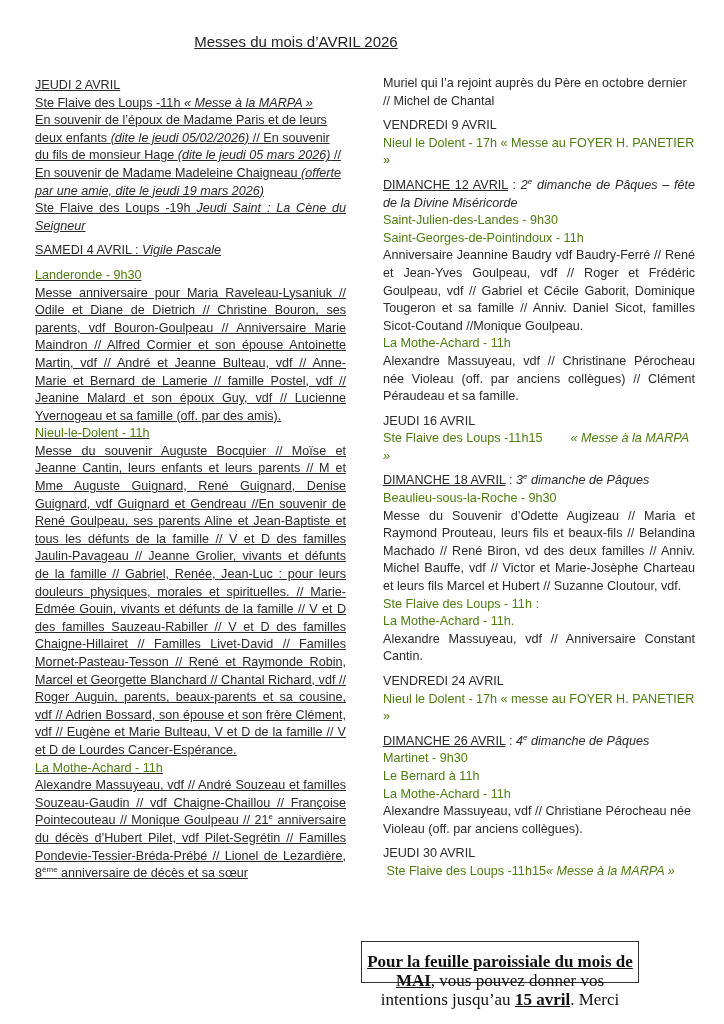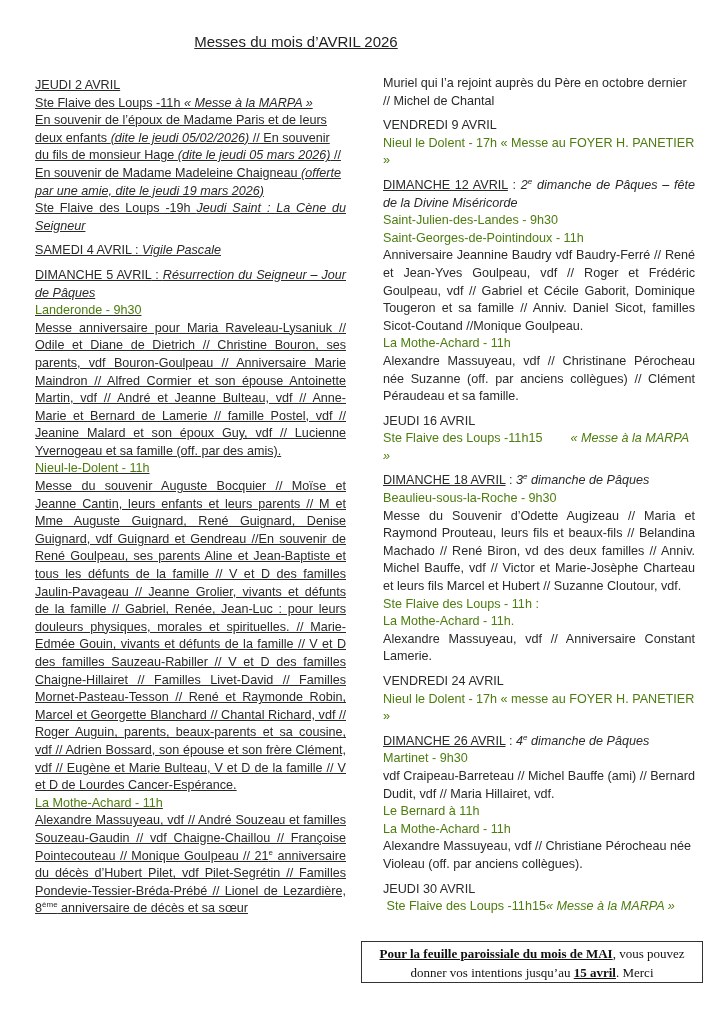--- a/index.html
+++ b/index.html
@@ -9,24 +9,24 @@
          font-size:15px;text-decoration:underline;color:#222;}
   .col{position:absolute;top:77px;font-size:12.6px;line-height:17.6px;}
   .col.left{left:35px;width:311px;text-decoration:underline;}
   .col.right{left:383px;width:312px;top:75px;}
   .block{margin-bottom:7px;}
   .line{display:block;}
   .j{text-align:justify;text-align-last:left;}
   .day-u{text-decoration:underline;}
   .it{font-style:italic;}
   .place{color:#4d7c0f;}
-  .box{position:absolute;left:361px;top:941px;width:342px;height:42px;
+  .box{position:absolute;left:361px;top:941px;width:278px;height:42px;
        border:1.2px solid #333;box-sizing:border-box;
-       font-family:"Liberation Serif","DejaVu Serif",serif;font-size:13px;
-       line-height:19px;text-align:center;color:#111;padding-top:2px;}
+       font-family:"Liberation Serif","DejaVu Serif",serif;font-size:17px;
+       line-height:19px;text-align:center;color:#111;padding-top:10px;}
   .box b{font-weight:bold;text-decoration:underline;}
   sup{font-size:8px;line-height:0;}
 </style>
 </head>
 <body>
 
 <div class="title">Messes du mois d’AVRIL 2026</div>
 
 <div class="col left">
 
@@ -35,21 +35,20 @@
     <span class="line"><span>Ste Flaive des Loups -11h </span><span class="it">« Messe à la MARPA »</span></span>
     <span class="line"><span>En souvenir de l’époux de Madame Paris et de leurs deux enfants </span><span class="it">(dite le jeudi 05/02/2026)</span><span> // En souvenir du fils de monsieur Hage </span><span class="it">(dite le jeudi 05 mars 2026)</span><span> // En souvenir de Madame Madeleine Chaigneau </span><span class="it">(offerte par une amie, dite le jeudi 19 mars 2026)</span></span>
     <span class="line j"><span>Ste Flaive des Loups -19h </span><span class="it">Jeudi Saint : La Cène du Seigneur</span></span>
   </div>
 
   <div class="block">
     <span class="line"><span class="day-u">SAMEDI 4 AVRIL</span><span> :   </span><span class="it">Vigile Pascale</span></span>
   </div>
 
   <div class="block">
-    <span class="line j"><span class="day-u">DIMANCHE 5 AVRIL</span><span> :   </span><span class="it">Résurrection du Seigneur – Jour de Pâques</span></span>
     <span class="line place">Landeronde - 9h30</span>
     <span class="line j">Messe anniversaire pour Maria Raveleau-Lysaniuk // Odile et Diane de Dietrich // Christine Bouron, ses parents, vdf Bouron-Goulpeau // Anniversaire Marie Maindron // Alfred Cormier et son épouse Antoinette Martin, vdf // André et Jeanne Bulteau, vdf // Anne-Marie et Bernard de Lamerie // famille Postel, vdf // Jeanine Malard et son époux Guy, vdf // Lucienne Yvernogeau et sa famille (off. par des amis).</span>
     <span class="line place">Nieul-le-Dolent - 11h</span>
     <span class="line j">Messe du souvenir Auguste Bocquier // Moïse et Jeanne Cantin, leurs enfants et leurs parents // M et Mme Auguste Guignard, René Guignard, Denise Guignard, vdf Guignard et Gendreau //En souvenir de René Goulpeau, ses parents Aline et Jean-Baptiste et tous les défunts de la famille // V et D des familles Jaulin-Pavageau // Jeanne Grolier, vivants et défunts de la famille // Gabriel, Renée, Jean-Luc : pour leurs douleurs physiques, morales et spirituelles. // Marie-Edmée Gouin, vivants et défunts de la famille // V et D des familles Sauzeau-Rabiller // V et D des familles Chaigne-Hillairet // Familles Livet-David // Familles Mornet-Pasteau-Tesson // René et Raymonde Robin, Marcel et Georgette Blanchard // Chantal Richard, vdf // Roger Auguin, parents, beaux-parents et sa cousine, vdf // Adrien Bossard, son épouse et son frère Clément, vdf // Eugène et Marie Bulteau, V et D de la famille // V et D de Lourdes Cancer-Espérance.</span>
     <span class="line place">La Mothe-Achard - 11h</span>
     <span class="line j"><span>Alexandre Massuyeau, vdf // André Souzeau et familles Souzeau-Gaudin // vdf Chaigne-Chaillou // Françoise Pointecouteau // Monique Goulpeau // 21</span><sup>e</sup><span> anniversaire du décès d’Hubert Pilet, vdf Pilet-Segrétin // Familles Pondevie-Tessier-Bréda-Prébé // Lionel de Lezardière, 8</span><sup>ème</sup><span> anniversaire de décès et sa sœur</span></span>
   </div>
 </div>
 
 <div class="col right">
@@ -62,46 +61,45 @@
     <span class="line">VENDREDI 9 AVRIL</span>
     <span class="line place">Nieul le Dolent - 17h « Messe au FOYER H. PANETIER »</span>
   </div>
 
   <div class="block">
     <span class="line j"><span class="day-u">DIMANCHE 12 AVRIL</span><span> :   </span><span class="it">2</span><sup class="it">e</sup><span class="it"> dimanche de Pâques – fête de la Divine Miséricorde</span></span>
     <span class="line place">Saint-Julien-des-Landes - 9h30</span>
     <span class="line place">Saint-Georges-de-Pointindoux - 11h</span>
     <span class="line j">Anniversaire Jeannine Baudry vdf Baudry-Ferré // René et Jean-Yves Goulpeau, vdf // Roger et Frédéric Goulpeau, vdf // Gabriel et Cécile Gaborit, Dominique Tougeron et sa famille // Anniv.  Daniel Sicot, familles Sicot-Coutand //Monique Goulpeau.</span>
     <span class="line place">La Mothe-Achard - 11h</span>
-    <span class="line j">Alexandre Massuyeau, vdf // Christinane Pérocheau née Suzanne (off. par anciens collègues) // Clément Péraudeau et sa famille.</span>
+    <span class="line j">Alexandre Massuyeau, vdf // Christinane Pérocheau née Violeau (off. par anciens collègues) // Clément Péraudeau et sa famille.</span>
   </div>
 
   <div class="block">
     <span class="line">JEUDI 16 AVRIL</span>
     <span class="line place"><span>Ste Flaive des Loups -11h15</span><span style="display:inline-block;width:28px"></span><span class="it">« Messe à la MARPA »</span></span>
   </div>
 
   <div class="block">
     <span class="line"><span class="day-u">DIMANCHE 18 AVRIL</span><span> :  </span><span class="it">3</span><sup class="it">e</sup><span class="it"> dimanche de Pâques</span></span>
     <span class="line place">Beaulieu-sous-la-Roche - 9h30</span>
     <span class="line j">Messe du Souvenir d’Odette Augizeau // Maria et Raymond Prouteau, leurs fils et beaux-fils // Belandina Machado // René Biron, vd des deux familles // Anniv. Michel Bauffe, vdf // Victor et Marie-Josèphe Charteau et leurs fils Marcel et Hubert // Suzanne Cloutour, vdf.</span>
     <span class="line place">Ste Flaive des Loups - 11h :</span>
     <span class="line place">La Mothe-Achard - 11h.</span>
-    <span class="line j">Alexandre Massuyeau, vdf // Anniversaire Constant Lamerie.</span>
+    <span class="line j">Alexandre Massuyeau, vdf // Anniversaire Constant Cantin.</span>
   </div>
 
   <div class="block">
     <span class="line">VENDREDI 24 AVRIL</span>
     <span class="line place">Nieul le Dolent - 17h « messe au FOYER H. PANETIER »</span>
   </div>
 
   <div class="block">
     <span class="line"><span class="day-u">DIMANCHE 26 AVRIL</span><span> :  </span><span class="it">4</span><sup class="it">e</sup><span class="it"> dimanche de Pâques</span></span>
     <span class="line place">Martinet - 9h30</span>
-    <span class="line j">vdf Craipeau-Barreteau // Michel Bauffe (ami) // Bernard Dudit, vdf // Maria Hillairet, vdf.</span>
     <span class="line place">Le Bernard à 11h</span>
     <span class="line place">La Mothe-Achard - 11h</span>
     <span class="line">Alexandre Massuyeau, vdf // Christiane Pérocheau née Violeau (off. par anciens collègues).</span>
   </div>
 
   <div class="block">
     <span class="line">JEUDI 30 AVRIL</span>
     <span class="line place" style="white-space:pre"><span> Ste Flaive des Loups -11h15</span><span class="it">« Messe à la MARPA »</span></span>
   </div>
 </div>

